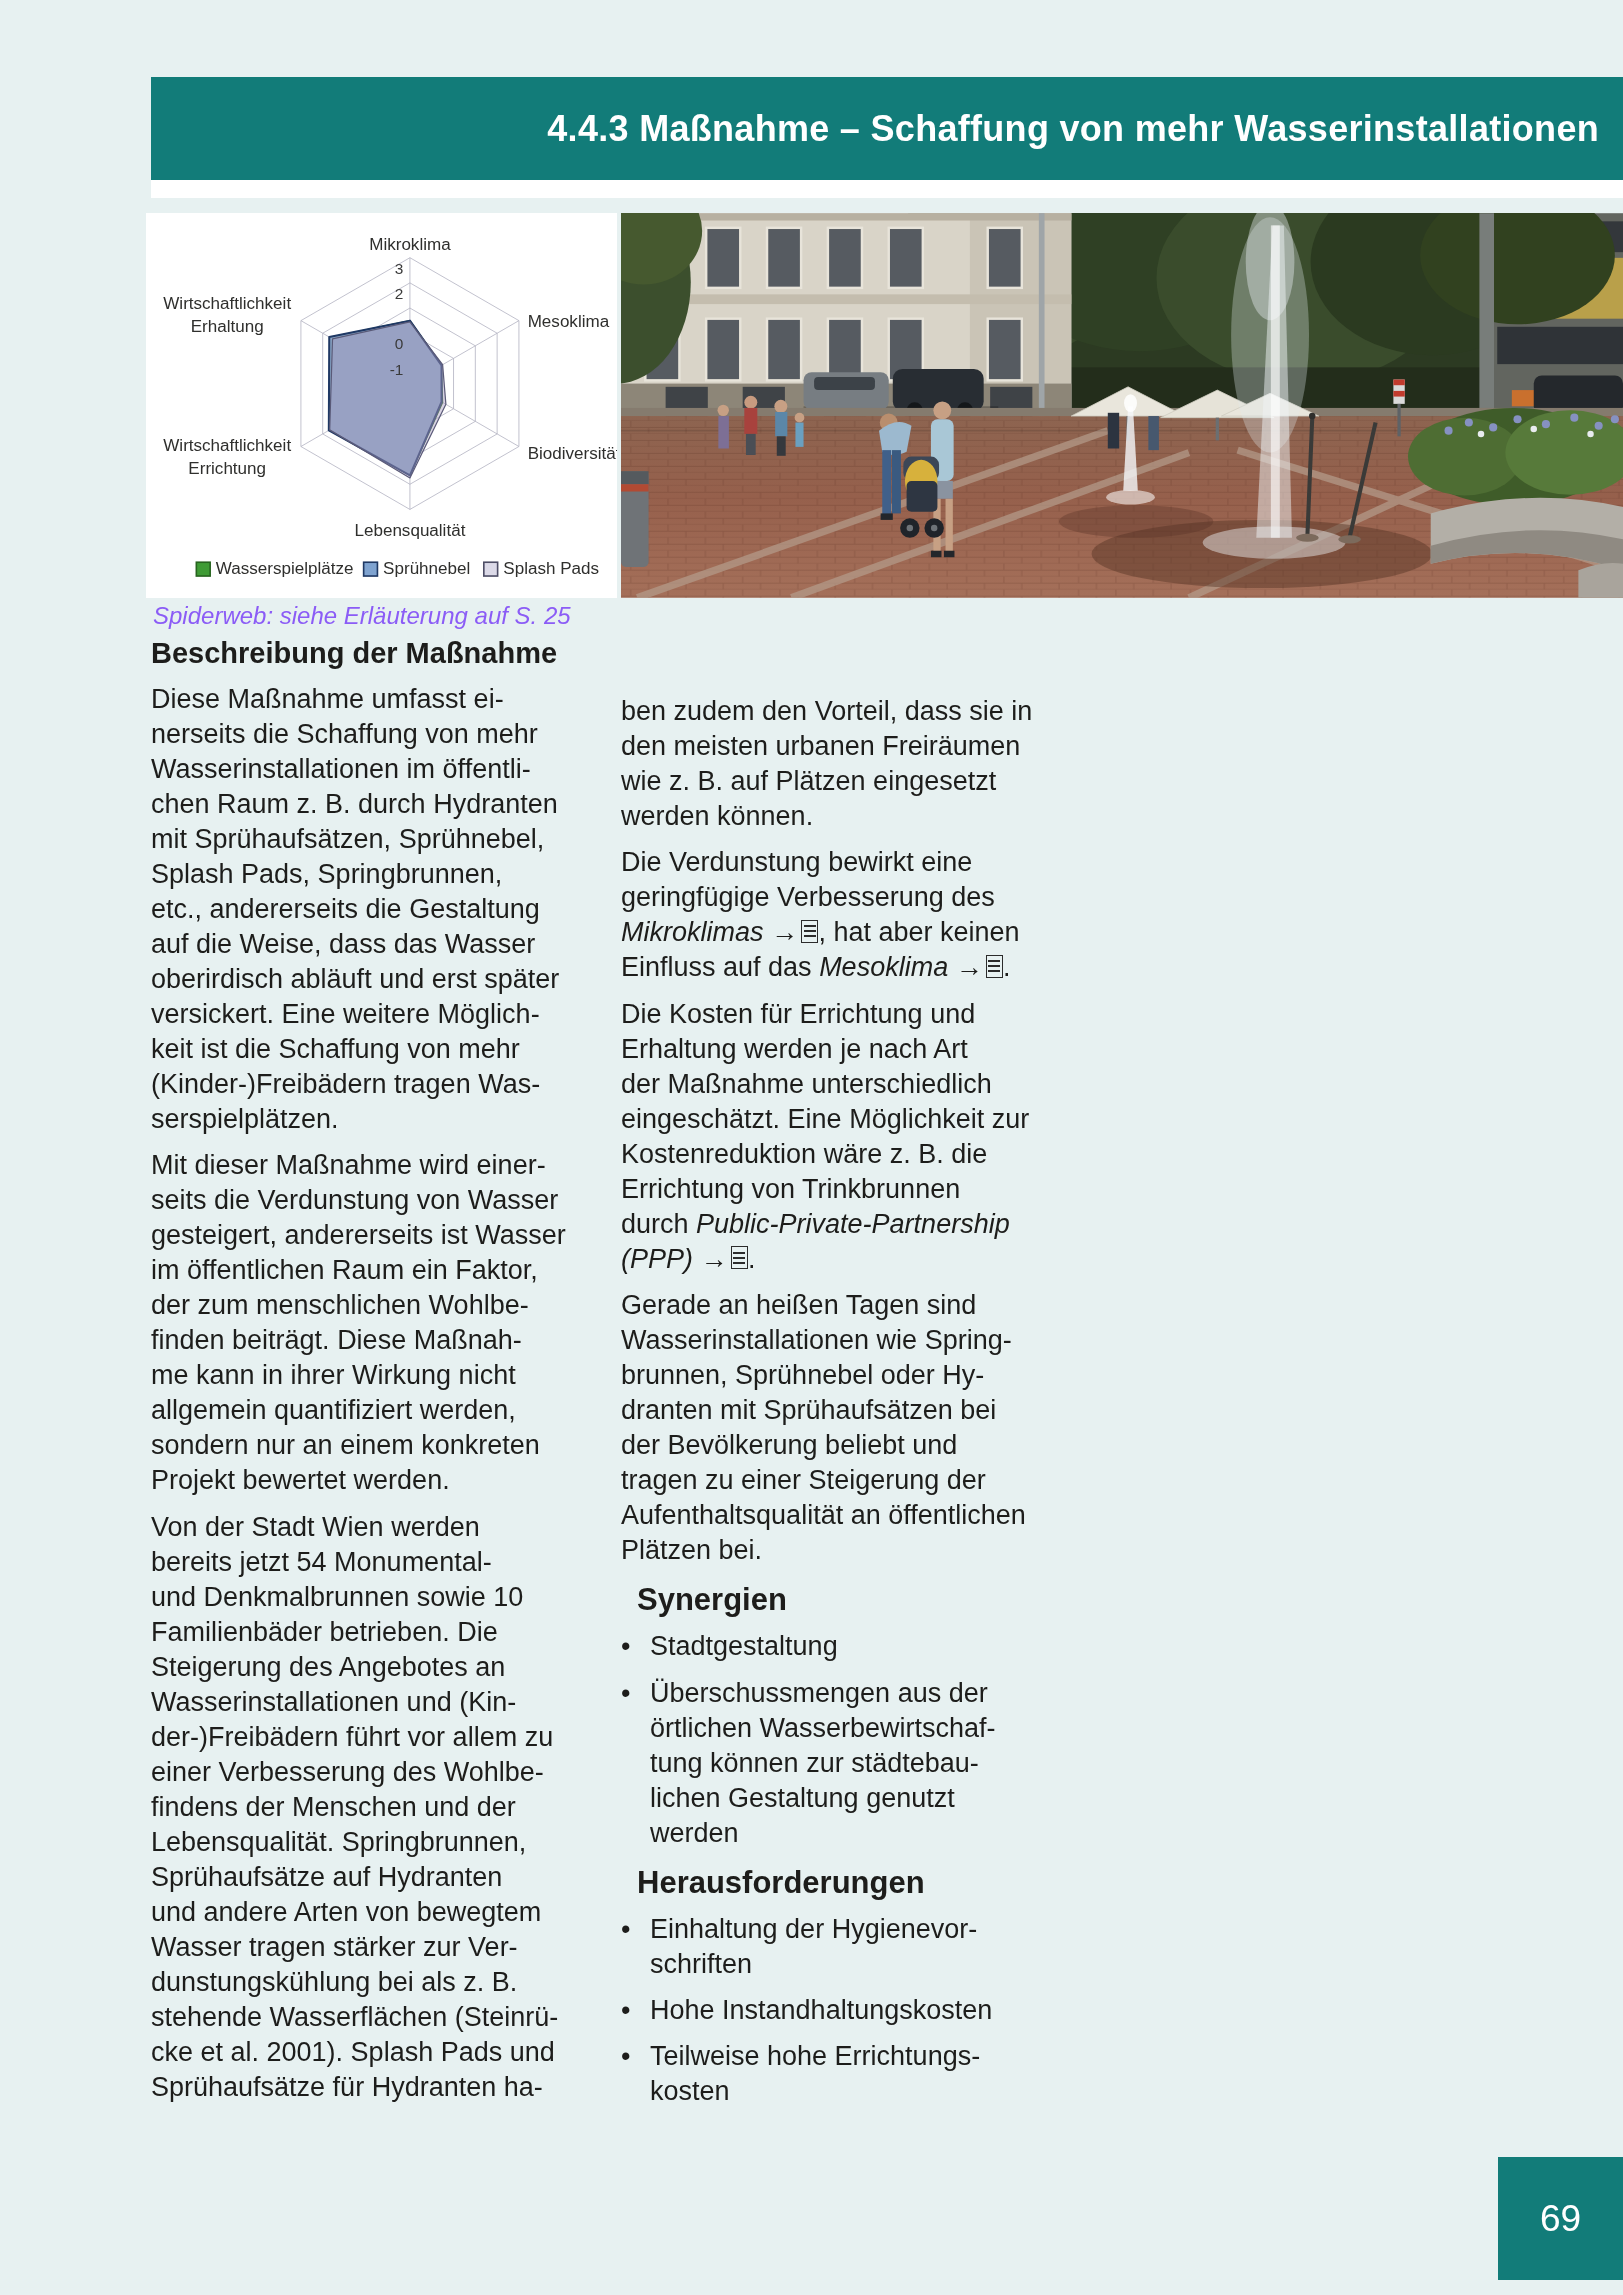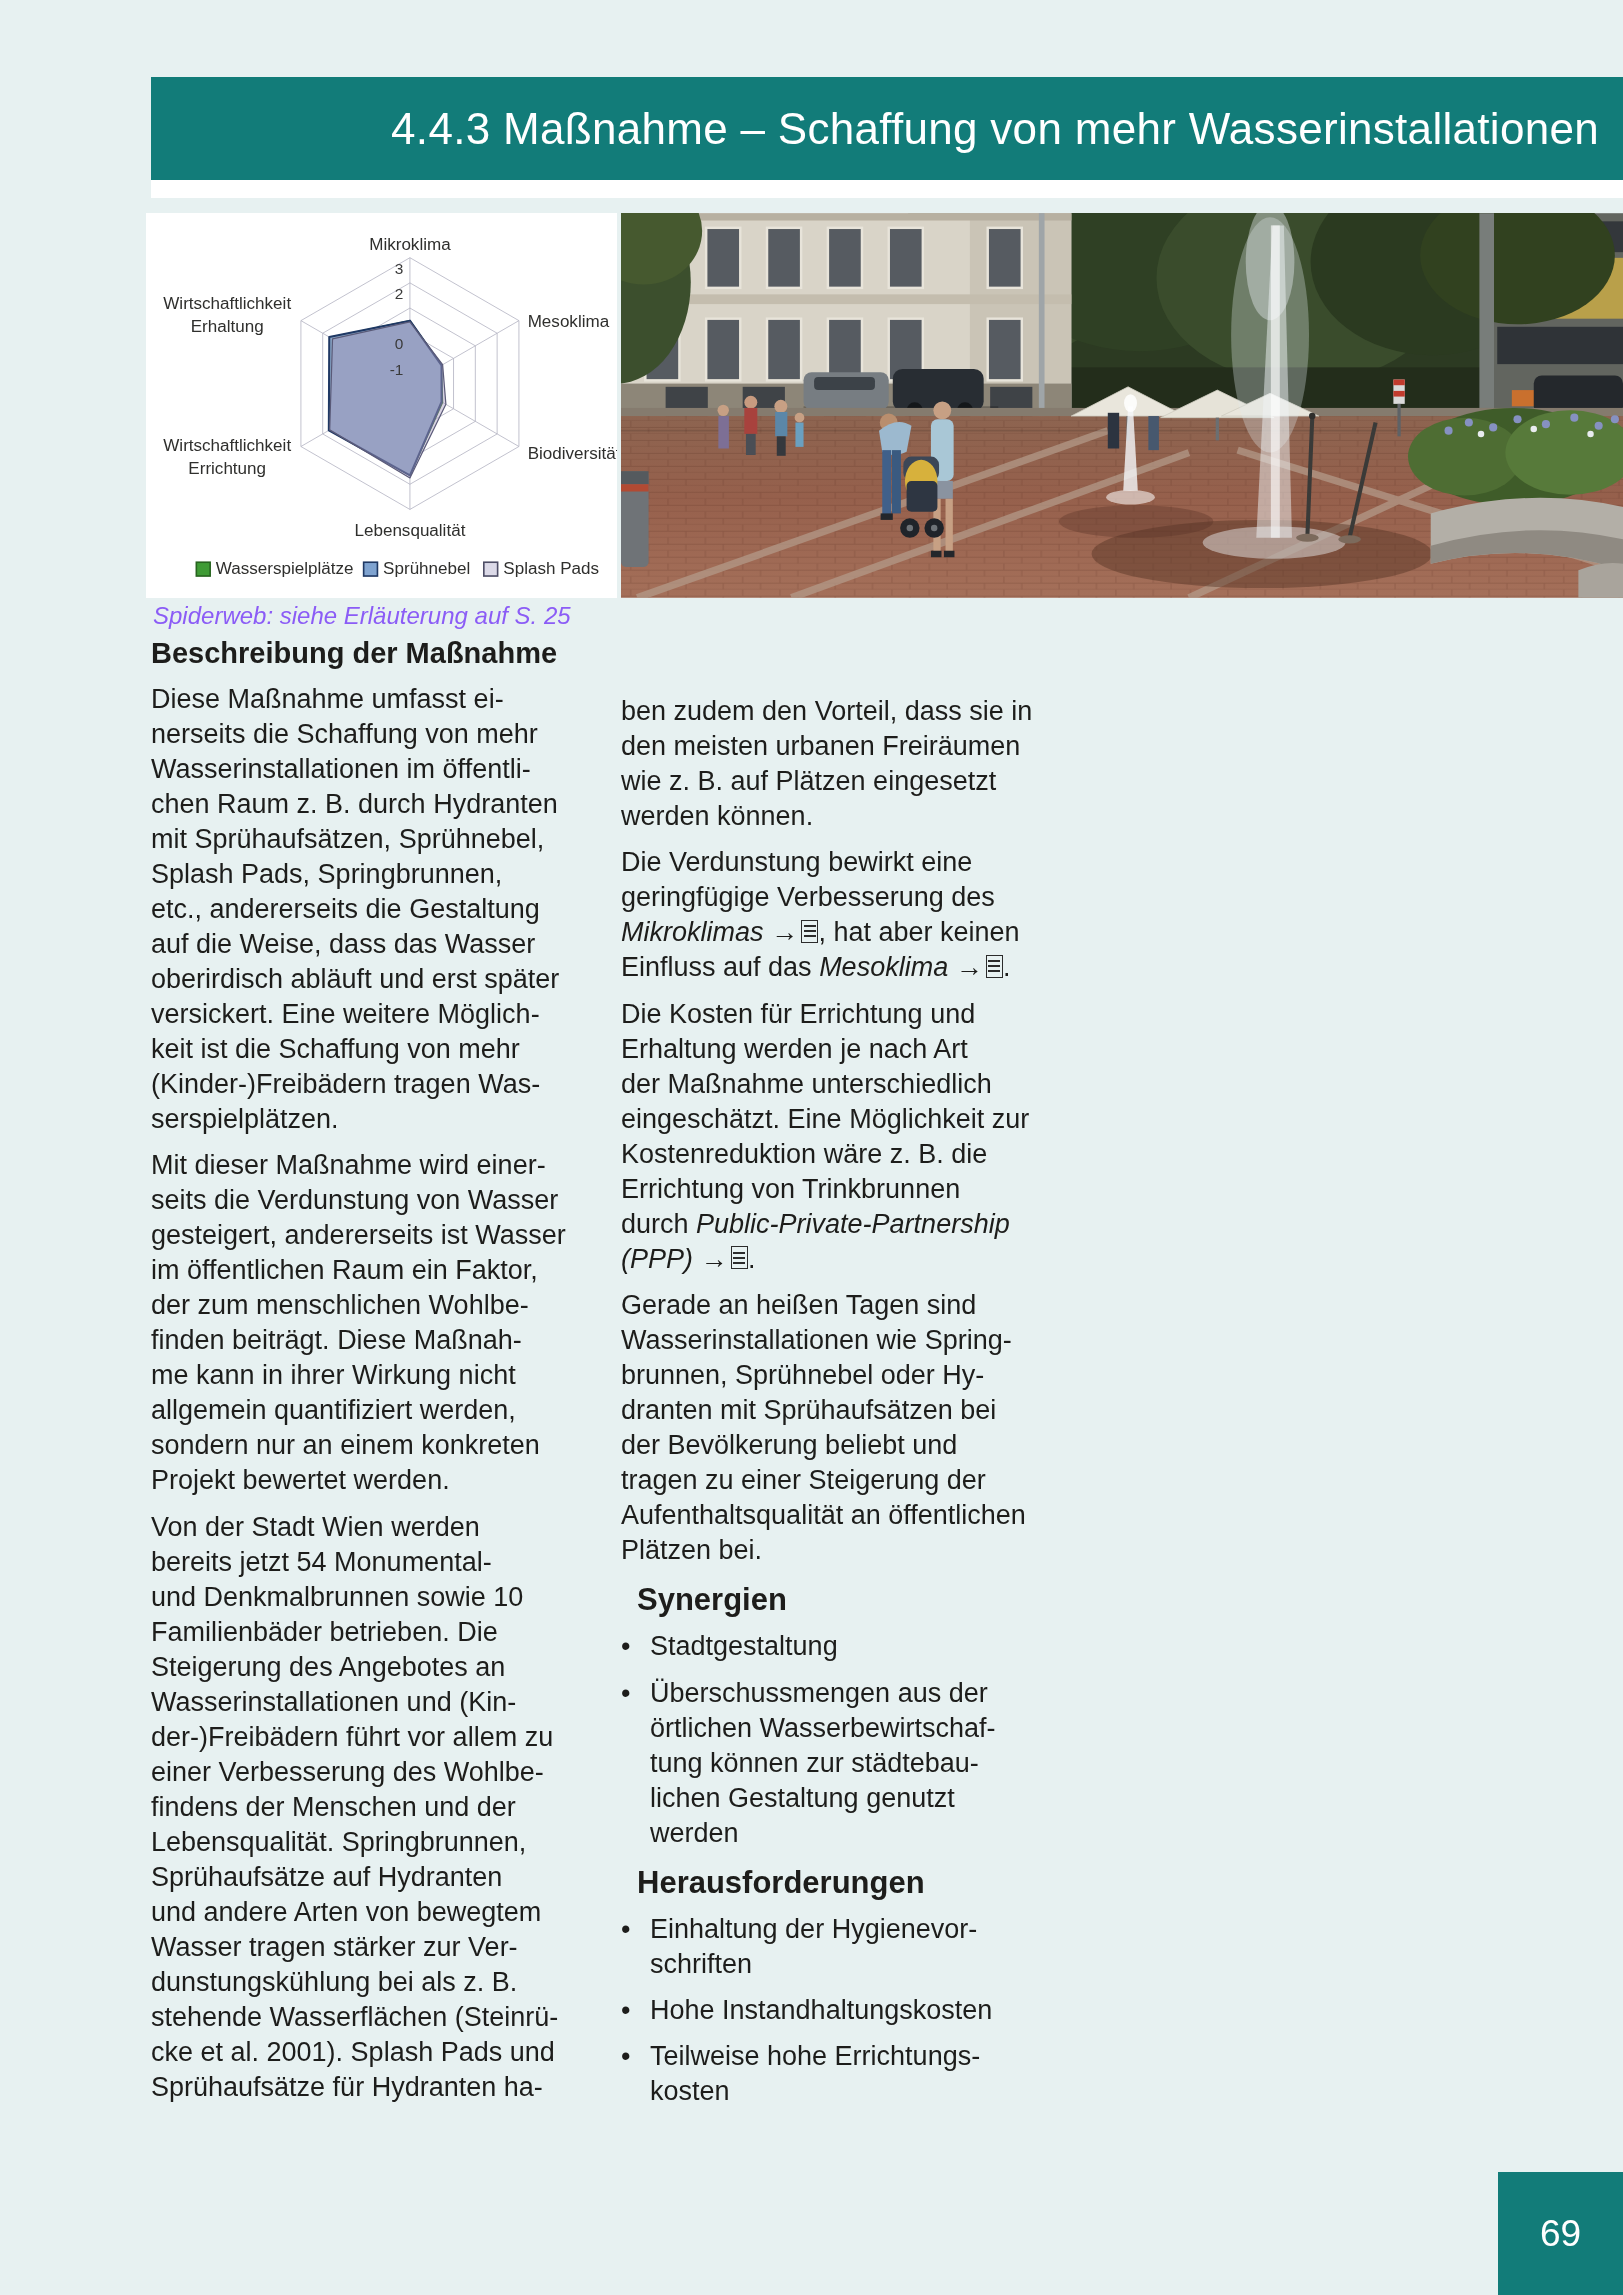--- a/index.html
+++ b/index.html
@@ -2,21 +2,21 @@
 <html style="font-size:13px"><head>
 <meta charset="utf-8">
 <style>
   html,body{margin:0;padding:0;}
   .page{position:relative;width:1623px;height:2295px;background:#e7f1f1;
         font-family:"Liberation Sans",sans-serif;color:#1d1d1b;overflow:hidden;}
 
   
   .header-bar{position:absolute;left:151px;top:77px;right:0;height:103px;background:#127c79;
               display:flex;align-items:center;justify-content:flex-end;padding-right:24px;box-sizing:border-box;}
-  .header-title{color:#ffffff;font-size:44px;font-weight:normal;letter-spacing:0.3px;}
+  .header-title{color:#ffffff;font-size:36px;font-weight:bold;letter-spacing:0.3px;}
   .white-band{position:absolute;left:151px;top:180px;right:0;height:18px;background:#ffffff;}
 
   
   .chart-panel{position:absolute;left:146px;top:213px;width:471px;height:385px;background:#ffffff;}
   .photo{position:absolute;left:621px;top:213px;width:1002px;height:385px;overflow:hidden;}
   .caption{position:absolute;left:153px;top:602px;font-size:24px;font-style:italic;color:#8b5cf6;}
 
   
   .col{position:absolute;font-size:27px;line-height:35px;}
   .col-left{left:151px;top:637px;width:467px;}
@@ -27,21 +27,21 @@
   .tline{white-space:nowrap;}
   .it{font-style:italic;}
   .sec-heading{font-size:31px;font-weight:bold;line-height:32px;margin:16px 0 13px 16px;}
   .bullet{display:flex;margin-bottom:11.4px;}
   .dot{width:29px;flex:none;}
   .reficon{display:inline-block;width:12px;height:18px;border:1.6px solid #2b2b2b;margin-left:3.2px;
            vertical-align:-1.6px;padding:1.6px;background:repeating-linear-gradient(180deg,#2b2b2b 0 1.6px,transparent 1.6px 4.9px);
            background-clip:content-box;}
 
   
-  .pagenum{position:absolute;right:0;bottom:0;width:125px;height:123px;background:#127c79;color:#fff;
+  .pagenum{position:absolute;right:0;bottom:15px;width:125px;height:123px;background:#127c79;color:#fff;
            font-size:37px;display:flex;align-items:center;justify-content:center;}
 </style>
 </head>
 <body>
 
 <div class="page">
 
   <div class="header-bar">
     <span class="header-title">4.4.3 Maßnahme – Schaffung von mehr Wasserinstallationen</span>
   </div>

